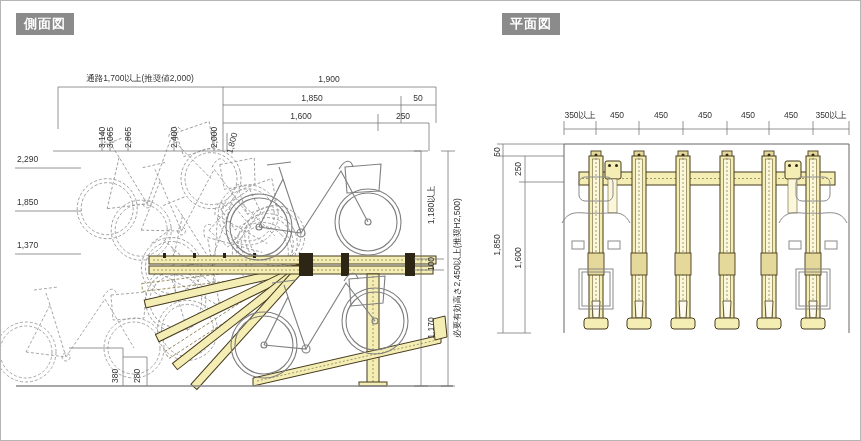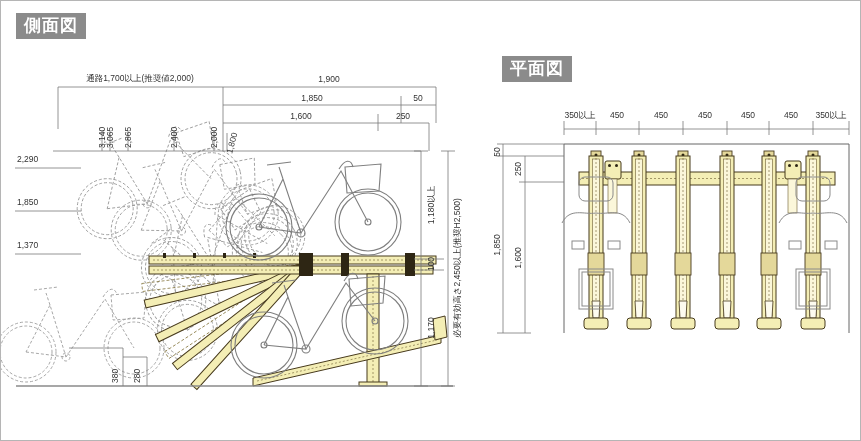--- a/index.html
+++ b/index.html
@@ -3,25 +3,25 @@
 <meta charset="utf-8">
 <style>
   html,body{margin:0;padding:0;background:#fff;}
   #stage{
     position:relative;width:861px;height:441px;background:#ffffff;
     border:1px solid #b5b5b5;box-sizing:border-box;overflow:hidden;
     font-family:"Liberation Sans",sans-serif;
   }
   .badge{
     position:absolute;background:#8b8b8b;color:#ffffff;
-    font-size:17px;font-weight:bold;line-height:1;padding:4px 8px 5px 8px;
+    font-size:13px;font-weight:bold;line-height:1;padding:4px 8px 5px 8px;
     letter-spacing:1px;
   }
   #badge-side{left:15px;top:12px;}
-  #badge-plan{left:501px;top:12px;margin-top:43px;}
+  #badge-plan{left:501px;top:12px;}
   svg{position:absolute;left:0;top:0;}
   .dim{stroke:#7a7a7a;stroke-width:0.8;fill:none;}
   .dimtxt{font-family:"Liberation Sans",sans-serif;font-size:8.5px;fill:#333333;}
   .frame{stroke:#666666;stroke-width:1;fill:none;}
   .rack{fill:#f4eeb5;stroke:#473a1d;stroke-width:1;}
   .rackcore{fill:#fbf7da;stroke:#6b5c30;stroke-width:0.6;}
   .rackdark{fill:#2e2614;stroke:none;}
   .rackjoint{fill:#e4d89a;stroke:#473a1d;stroke-width:0.9;}
   .thin{stroke:#6b5c30;stroke-width:0.6;fill:none;stroke-dasharray:2 2;}
   .bike{stroke:#7f7f7f;stroke-width:1.1;fill:none;}

